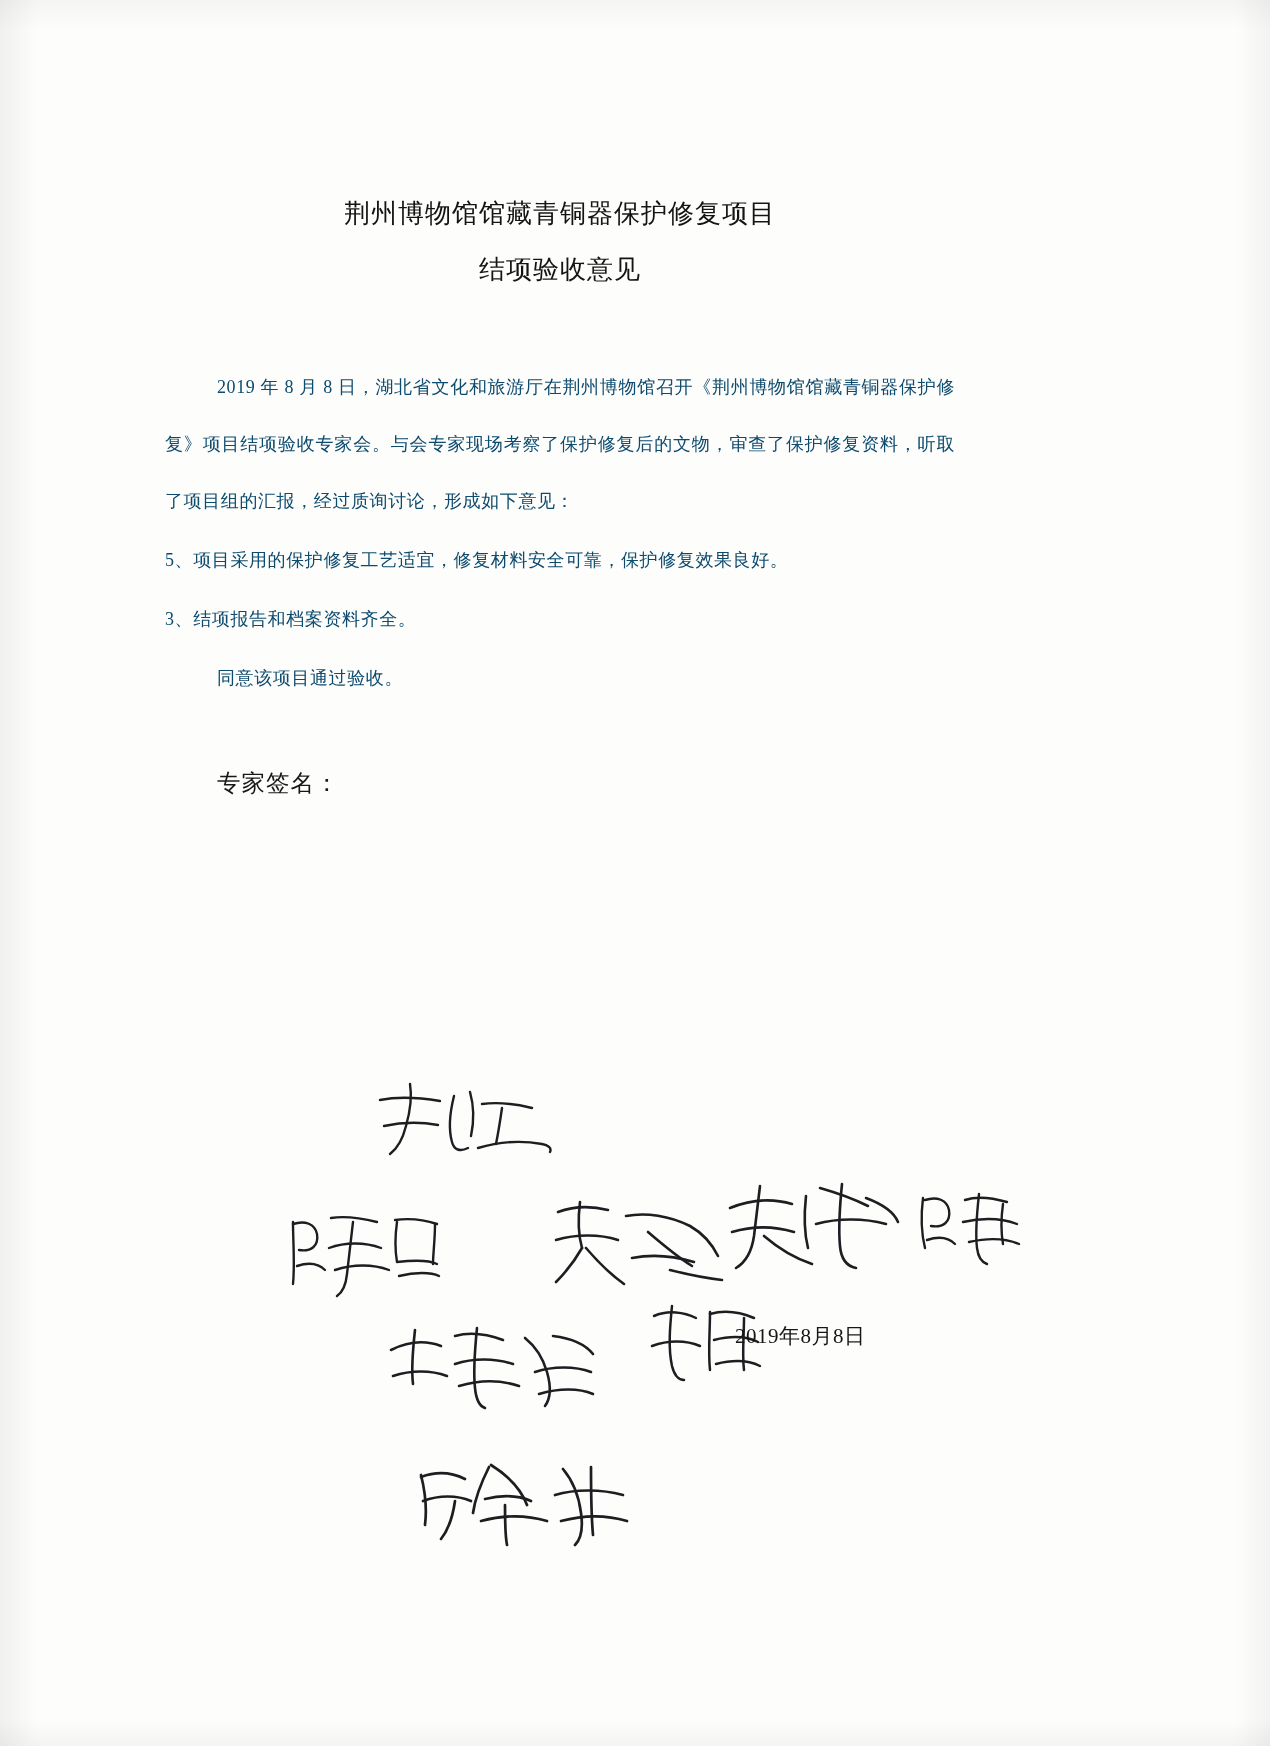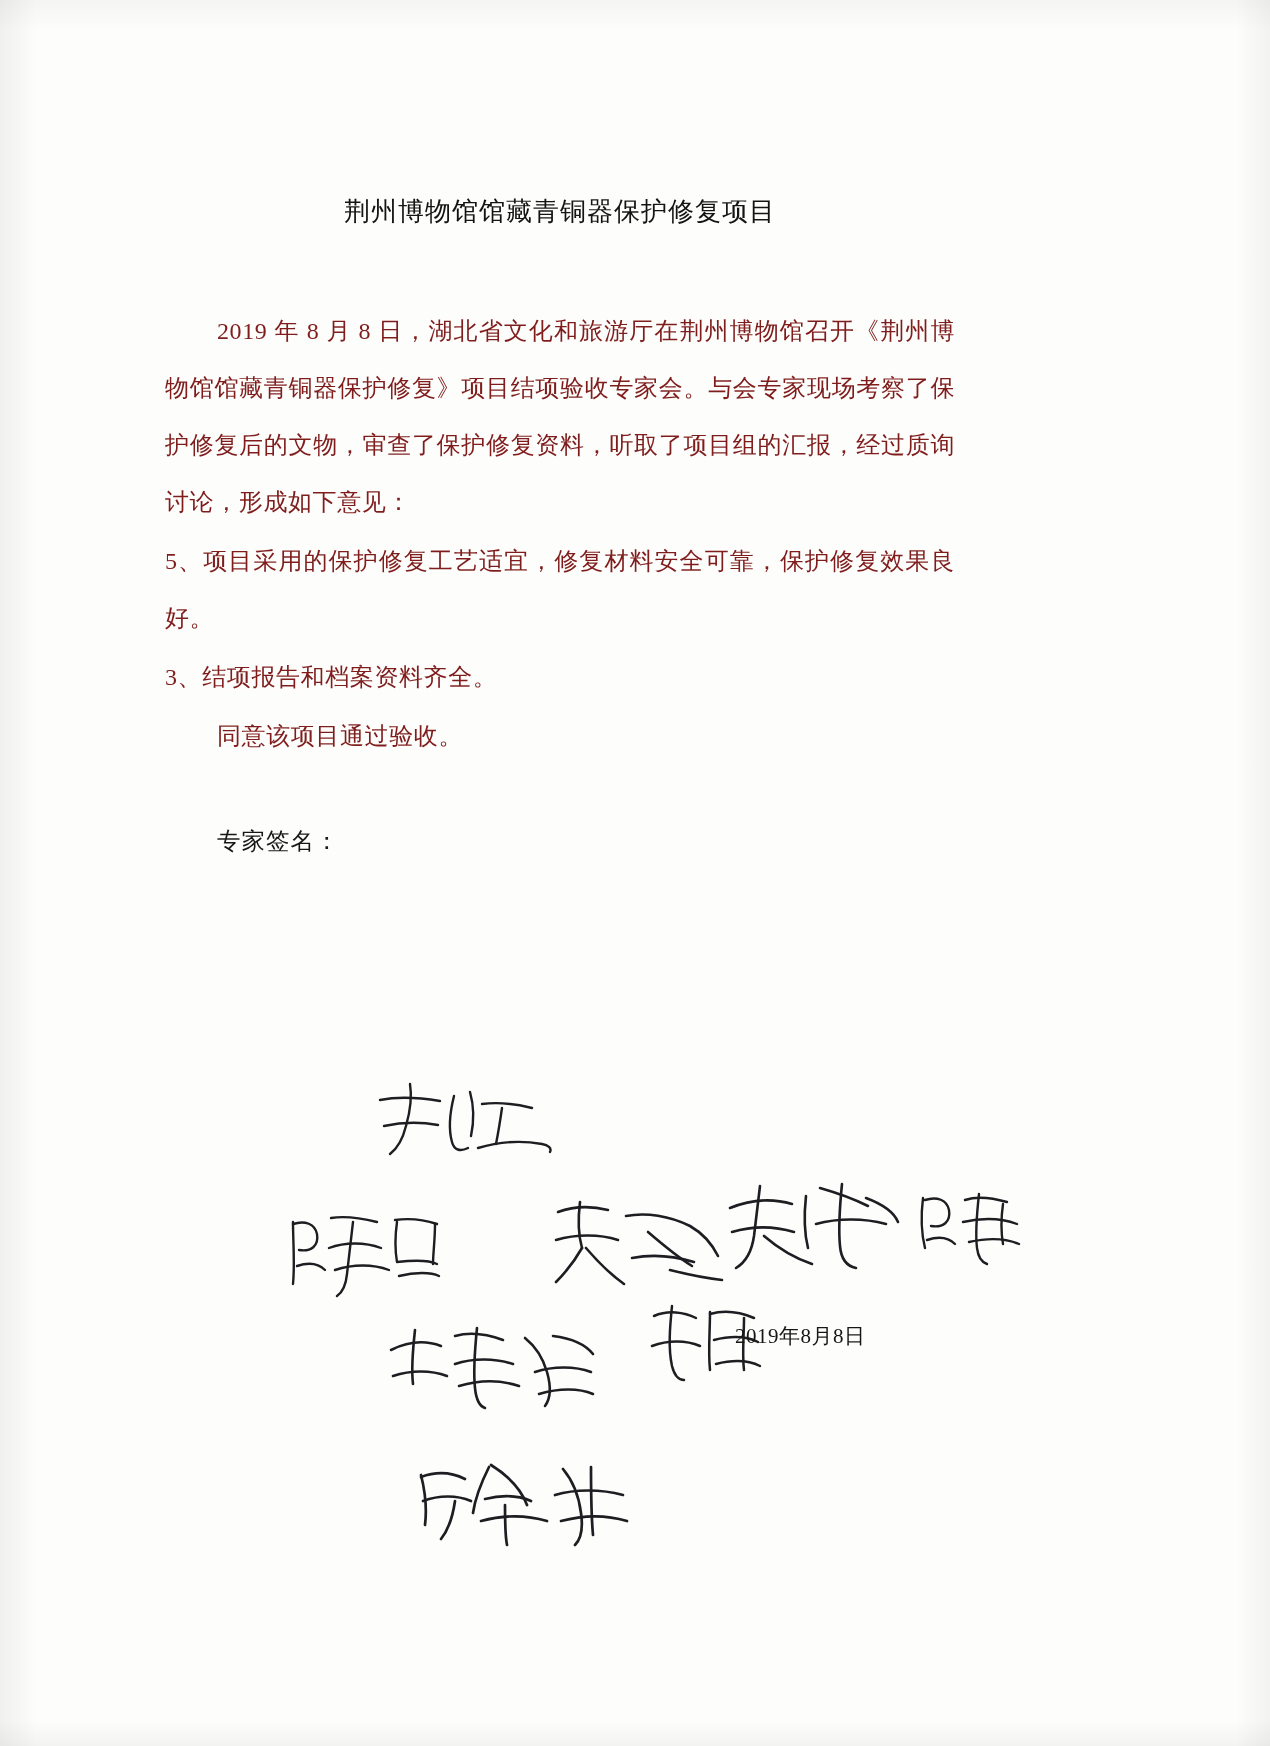--- a/index.html
+++ b/index.html
@@ -42,36 +42,36 @@
   }
   .title-block {
     text-align: center;
     margin-bottom: 10px;
   }
   .title-line {
     font-size: 26px;
     letter-spacing: 1px;
     line-height: 56px;
     color: #141414;
-    font-family: Liberation Mono, monospace;
+    font-family: Liberation Sans, sans-serif;
   }
   .title-line.second {
     font-size: 26px;
   }
   .body-block {
     margin-top: 62px;
   }
   p.para {
     margin: 0 0 2px 0;
-    font-size: 24px;
+    font-size: 18px;
     line-height: 57px;
     letter-spacing: 0.6px;
     text-align: justify;
     text-justify: inter-ideograph;
-    color: #7f1d1d;
+    color: #0c4a6e;
   }
   p.indent {
     text-indent: 52px;
   }
   .sig-label-row {
     margin-top: 60px;
     font-size: 23.5px;
     letter-spacing: 1px;
     text-indent: 52px;
     color: #171717;
@@ -102,20 +102,21 @@
 </style>
 </head>
 <body>
 
 <div class="page">
 
   <div class="content">
 
     <div class="title-block">
       <div class="title-line">荆州博物馆馆藏青铜器保护修复项目</div>
+      <div class="title-line second">结项验收意见</div>
     </div>
 
     <div class="body-block">
       <p class="para indent">2019 年 8 月 8 日，湖北省文化和旅游厅在荆州博物馆召开《荆州博物馆馆藏青铜器保护修复》项目结项验收专家会。与会专家现场考察了保护修复后的文物，审查了保护修复资料，听取了项目组的汇报，经过质询讨论，形成如下意见：</p>
       <p class="para">5、项目采用的保护修复工艺适宜，修复材料安全可靠，保护修复效果良好。</p>
       <p class="para">3、结项报告和档案资料齐全。</p>
       <p class="para indent">同意该项目通过验收。</p>
     </div>
 
     <div class="sig-label-row">专家签名：</div>

